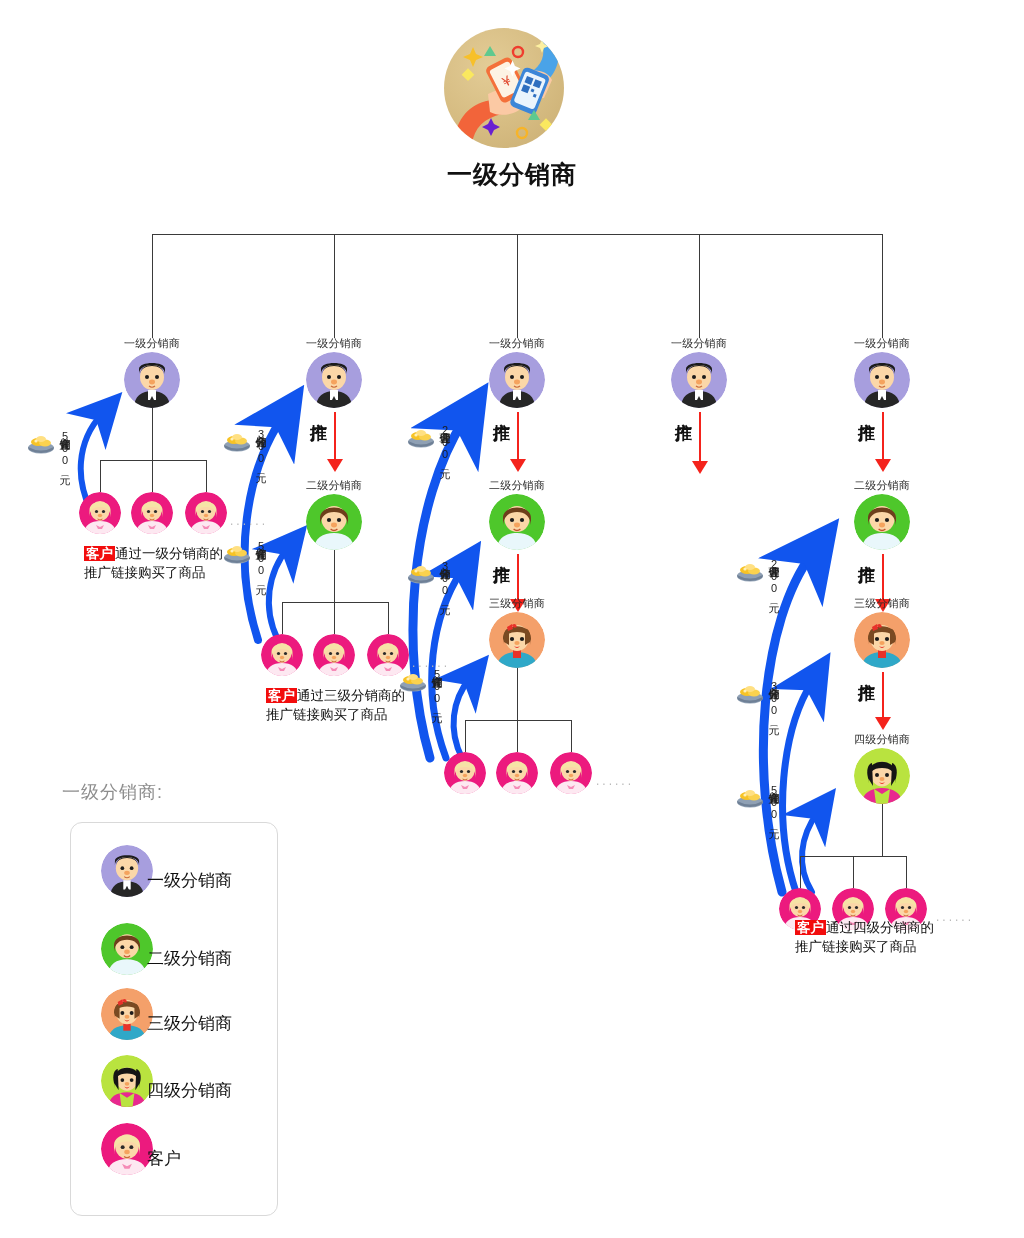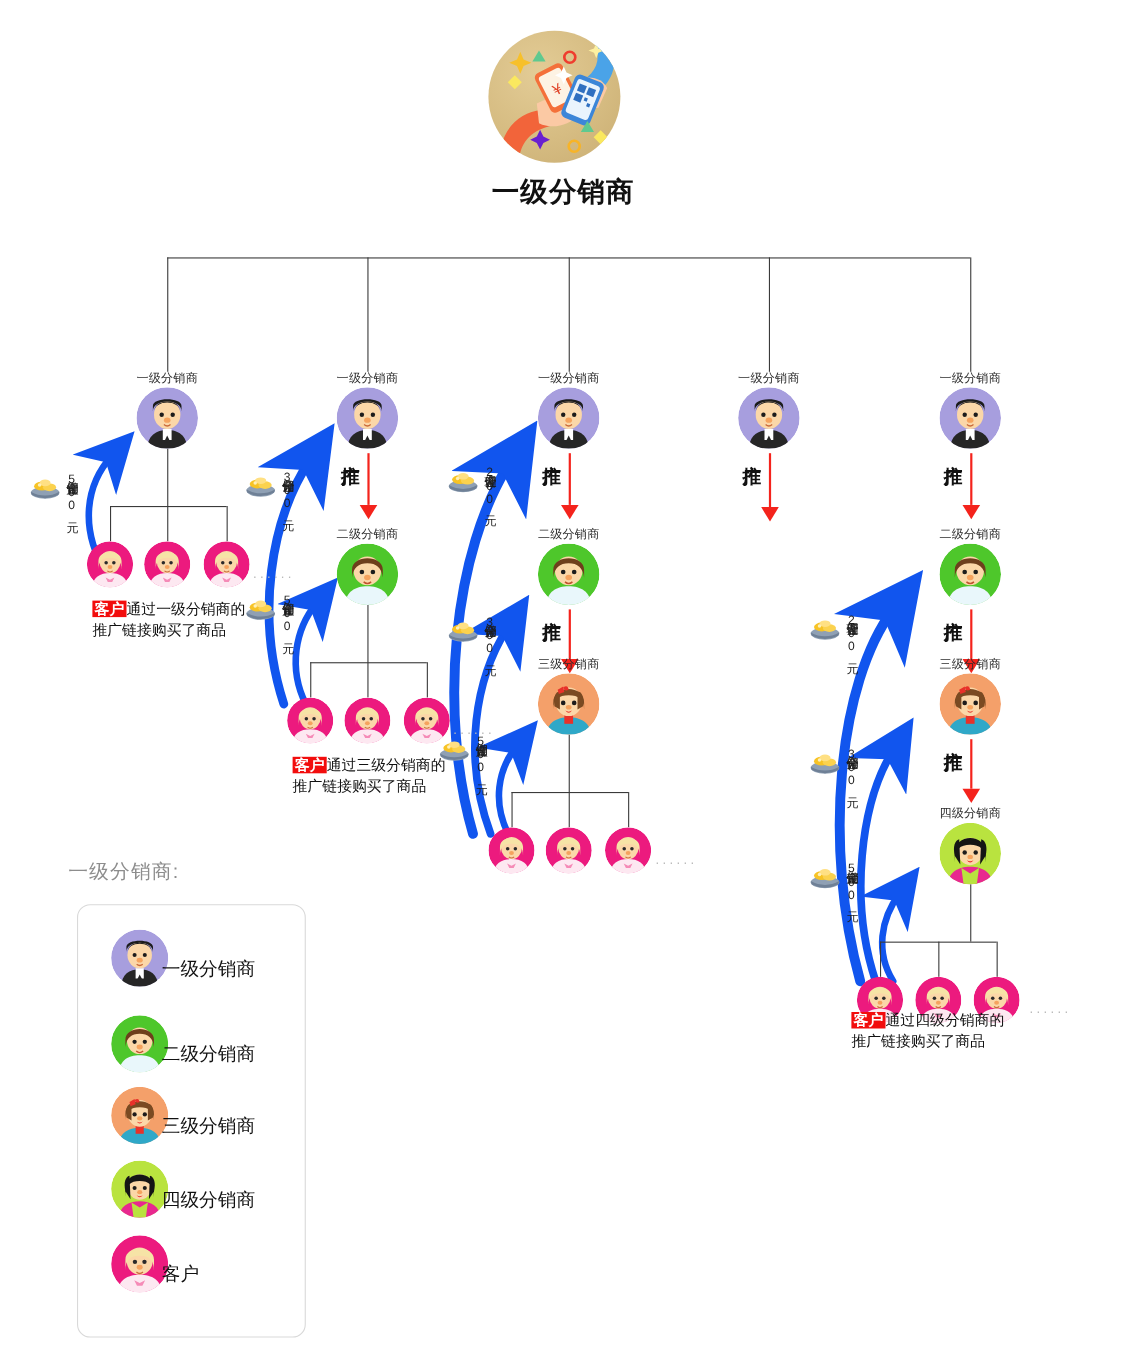--- a/index.html
+++ b/index.html
@@ -708,21 +708,21 @@
         <circle cx="17.5" cy="19.5" r="1.6" fill="#2a2a2a"></circle>
           <circle cx="24.5" cy="19.5" r="1.6" fill="#2a2a2a"></circle>
         <ellipse cx="21" cy="23.5" rx="2.2" ry="1.8" fill="#f5a35e"></ellipse>
         <path d="M18.6 27 q2.4 2 4.8 0" stroke="#c96a3a" stroke-width="1" fill="none"></path>
         <path d="M17 33 l4 2 l4 -2 l-2 4 h-4 z" fill="#f58bb7"></path>
       </svg>
     </div>
   </div>
   <div class="dots" style="left:936px;top:910px;">......</div>
 
-  <div class="cap" style="left:774px;top:918px;">
+  <div class="cap" style="left:795px;top:918px;">
     <span class="tag">客户</span><span>通过四级分销商的推广链接购买了商品</span>
   </div>
 
   <div class="money" style="left:735px;top:558px;">
     <svg class="bag" viewBox="0 0 30 22">
       <ellipse cx="15" cy="16" rx="13" ry="5.5" fill="#8fa0b4"></ellipse>
       <path d="M2 15 q13 7 26 0 l-1 3 q-12 6 -24 0 z" fill="#6f8096"></path>
       <ellipse cx="12" cy="10" rx="7" ry="4" fill="#f7c325"></ellipse>
         <ellipse cx="19" cy="11" rx="6" ry="3.5" fill="#fbd24e"></ellipse>
       <ellipse cx="15" cy="7" rx="5" ry="3" fill="#ffe083"></ellipse>

